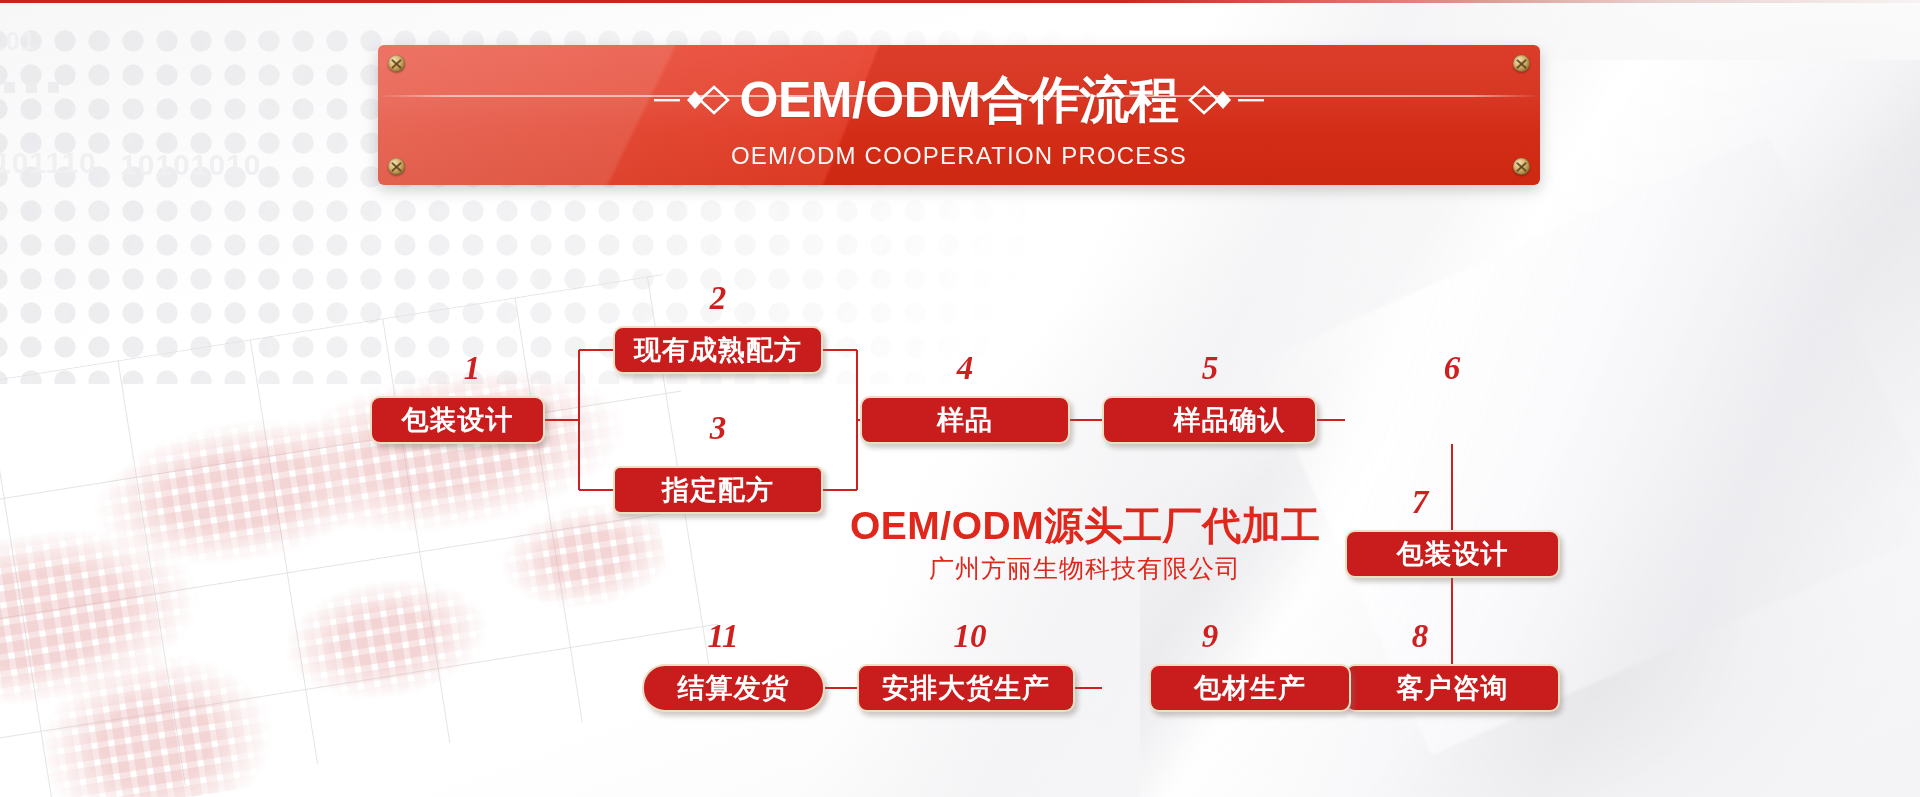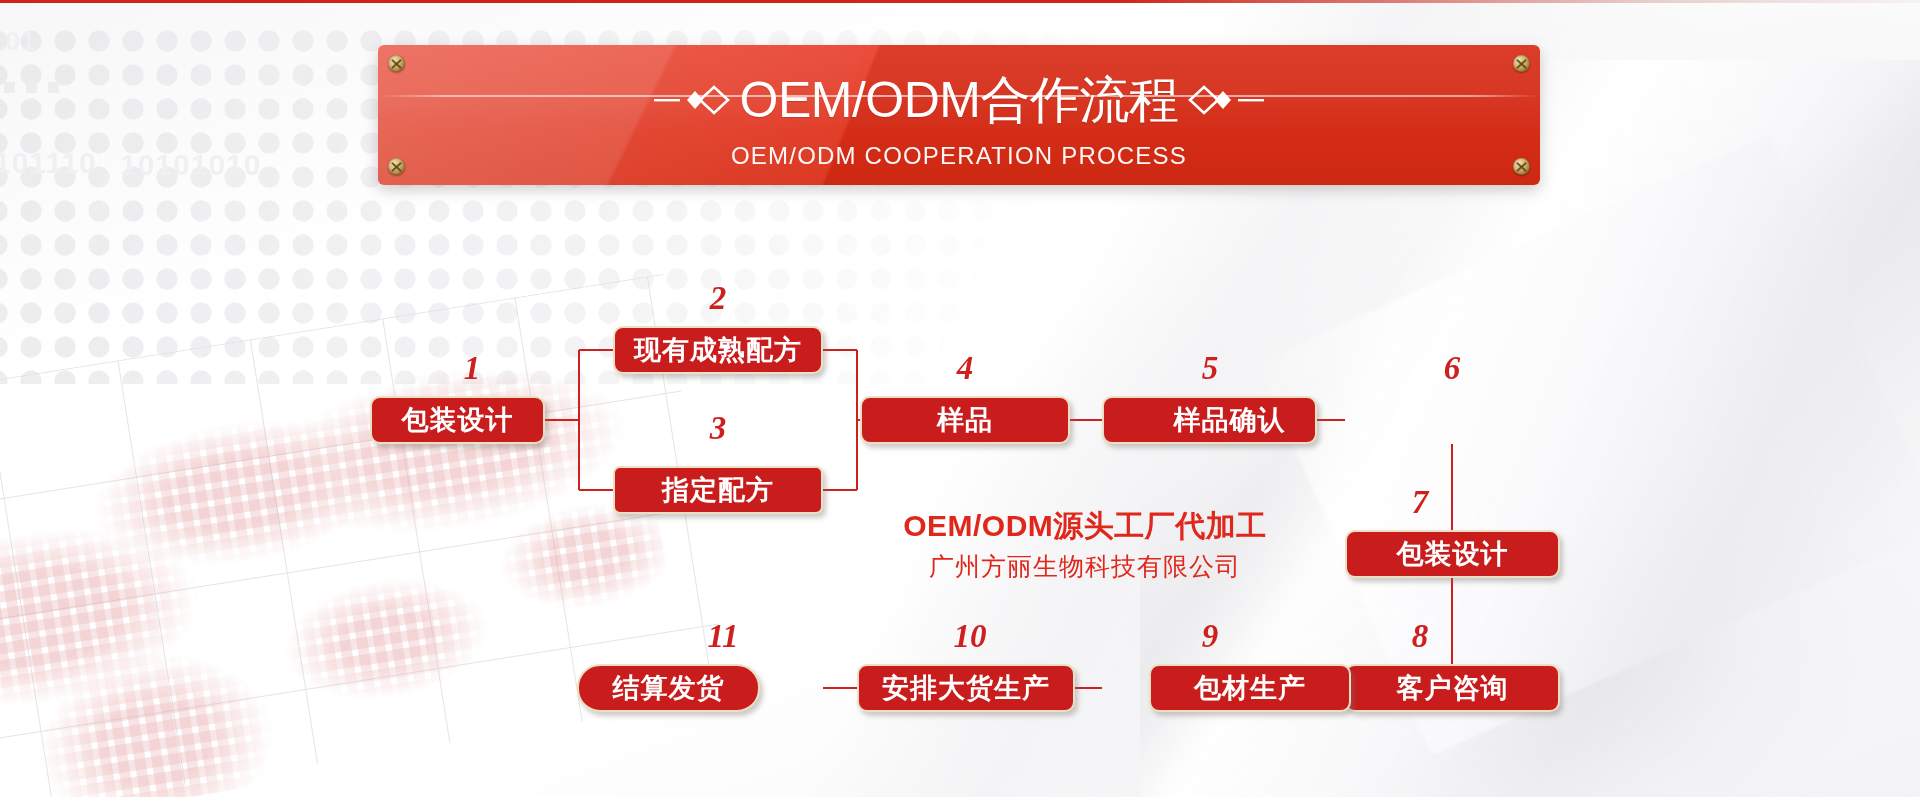--- a/index.html
+++ b/index.html
@@ -195,21 +195,21 @@
     top: 26px;
     height: 58px;
     display: flex;
     align-items: center;
     justify-content: center;
     gap: 0;
   }
   #banner-title {
     color: #ffffff;
     font-family: "Liberation Sans", sans-serif;
-    font-weight: 400;
+    font-weight: 700;
     font-size: 50px;
     line-height: 56px;
     letter-spacing: -0.5px;
     white-space: nowrap;
     padding: 0 8px;
     text-shadow: 0 1px 1px rgba(120,20,10,0.25);
   }
   .deco { display: block; flex: 0 0 auto; }
   .deco.left  { margin-right: 2px; }
   .deco.right { margin-left: 2px; }
@@ -279,29 +279,29 @@
     pointer-events: auto;
     left: 850px;
     top: 505px;
     width: 470px;
     text-align: center;
   }
   #caption-main {
     color: #e0271b;
     font-family: "Liberation Sans", sans-serif;
     font-weight: 700;
-    font-size: 30px;
+    font-size: 39px;
     line-height: 42px;
     letter-spacing: 0.5px;
     white-space: nowrap;
   }
   #caption-sub {
     margin-top: 6px;
     color: #e0271b;
-    font-family: Liberation Mono, monospace;
+    font-family: Liberation Serif, serif;
     font-weight: 400;
     font-size: 25px;
     line-height: 32px;
     letter-spacing: 1px;
     white-space: nowrap;
   }
 </style>
 </head>
 <body>
 
@@ -391,21 +391,21 @@
 
     <div class="node" style="left:370px;  top:396px; width:175px;">包装设计</div>
     <div class="node" style="left:613px;  top:326px; width:210px;">现有成熟配方</div>
     <div class="node" style="left:613px;  top:466px; width:210px;border-radius:7px;">指定配方</div>
     <div class="node" style="left:860px;  top:396px; width:210px;">样品</div>
     <div class="node" style="left:1102px; top:396px; width:215px;padding-left:40px;">样品确认</div>
     <div class="node" style="left:1345px; top:530px; width:215px;">包装设计</div>
     <div class="node" style="left:1345px; top:664px; width:215px;">客户咨询</div>
     <div class="node" style="left:1149px; top:664px; width:202px;text-align:center;">包材生产</div>
     <div class="node" style="left:857px;  top:664px; width:218px;">安排大货生产</div>
-    <div class="node" style="left:577px;  top:664px; width:183px;border-radius:23px;">结算发货</div>
+    <div class="node" style="left:642px;  top:664px; width:183px;border-radius:23px;">结算发货</div>
 
     <div id="center-caption">
       <div id="caption-main">OEM/ODM源头工厂代加工</div>
       <div id="caption-sub">广州方丽生物科技有限公司</div>
     </div>
 
   </div>
 </div>
 
 </body></html>

